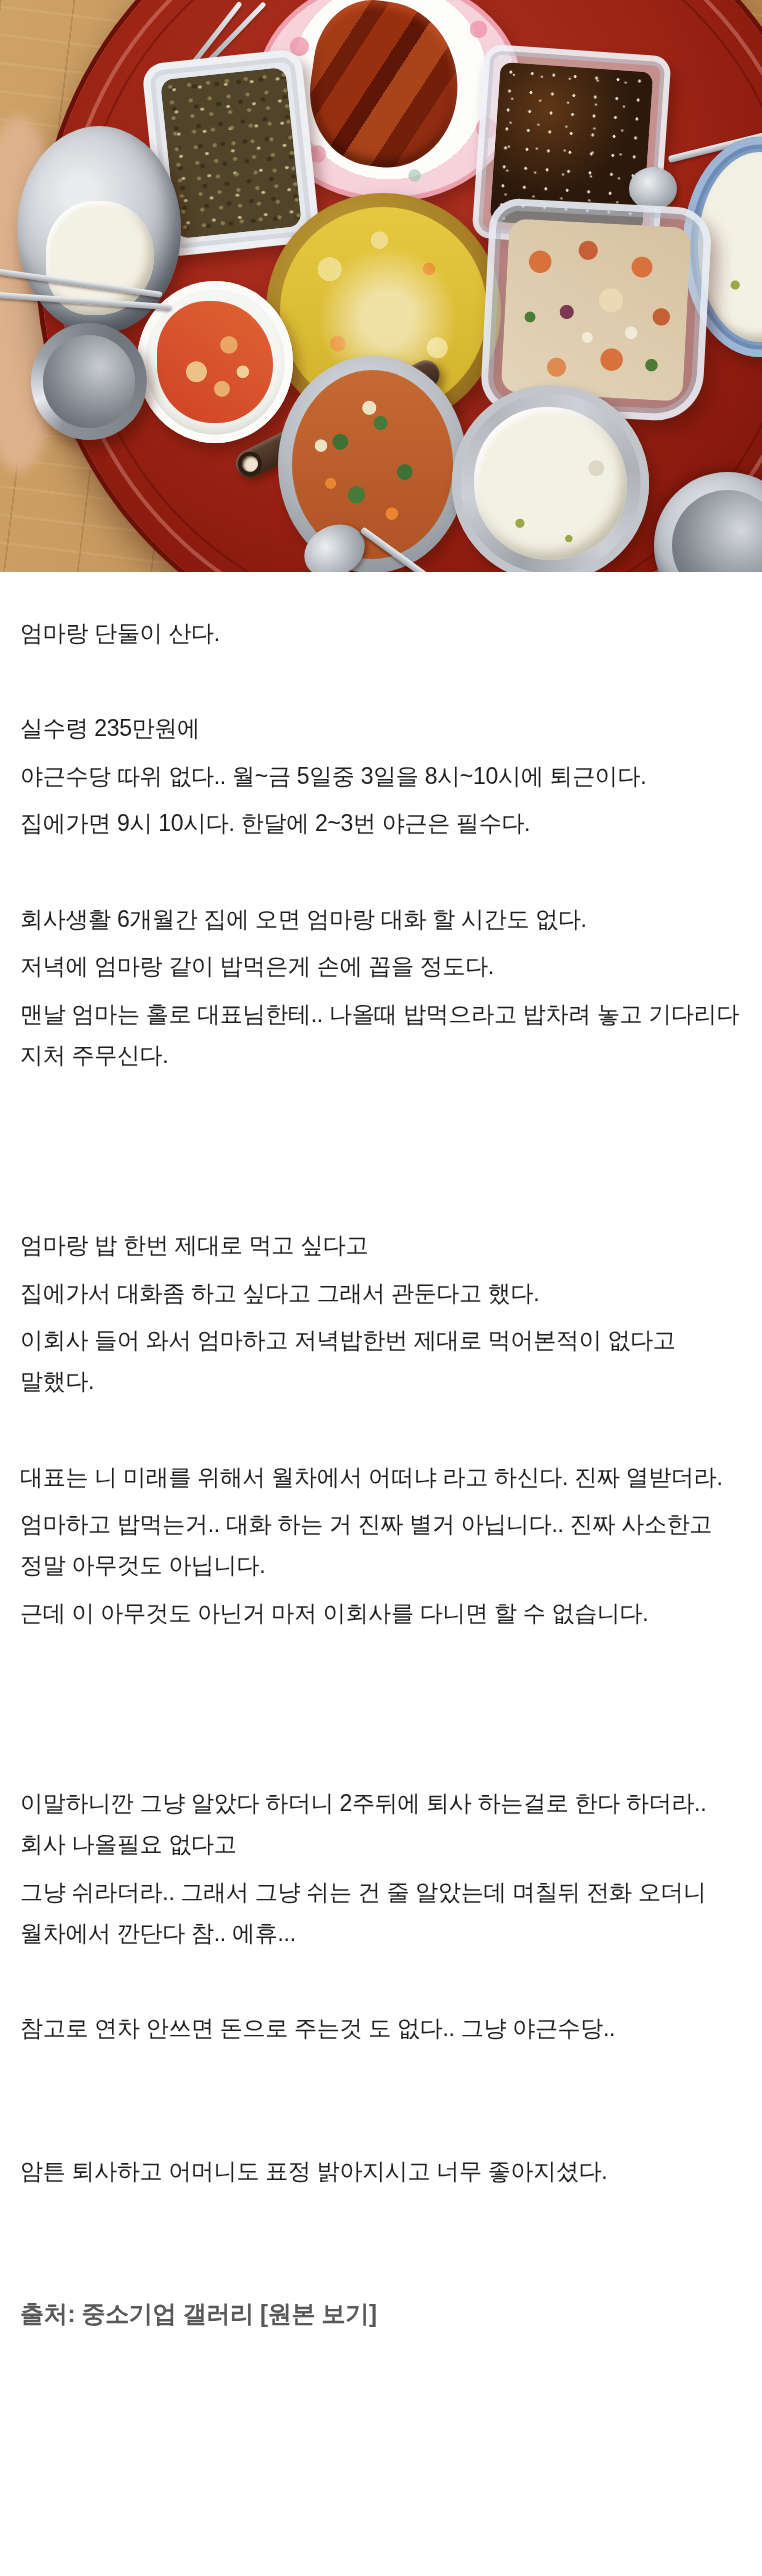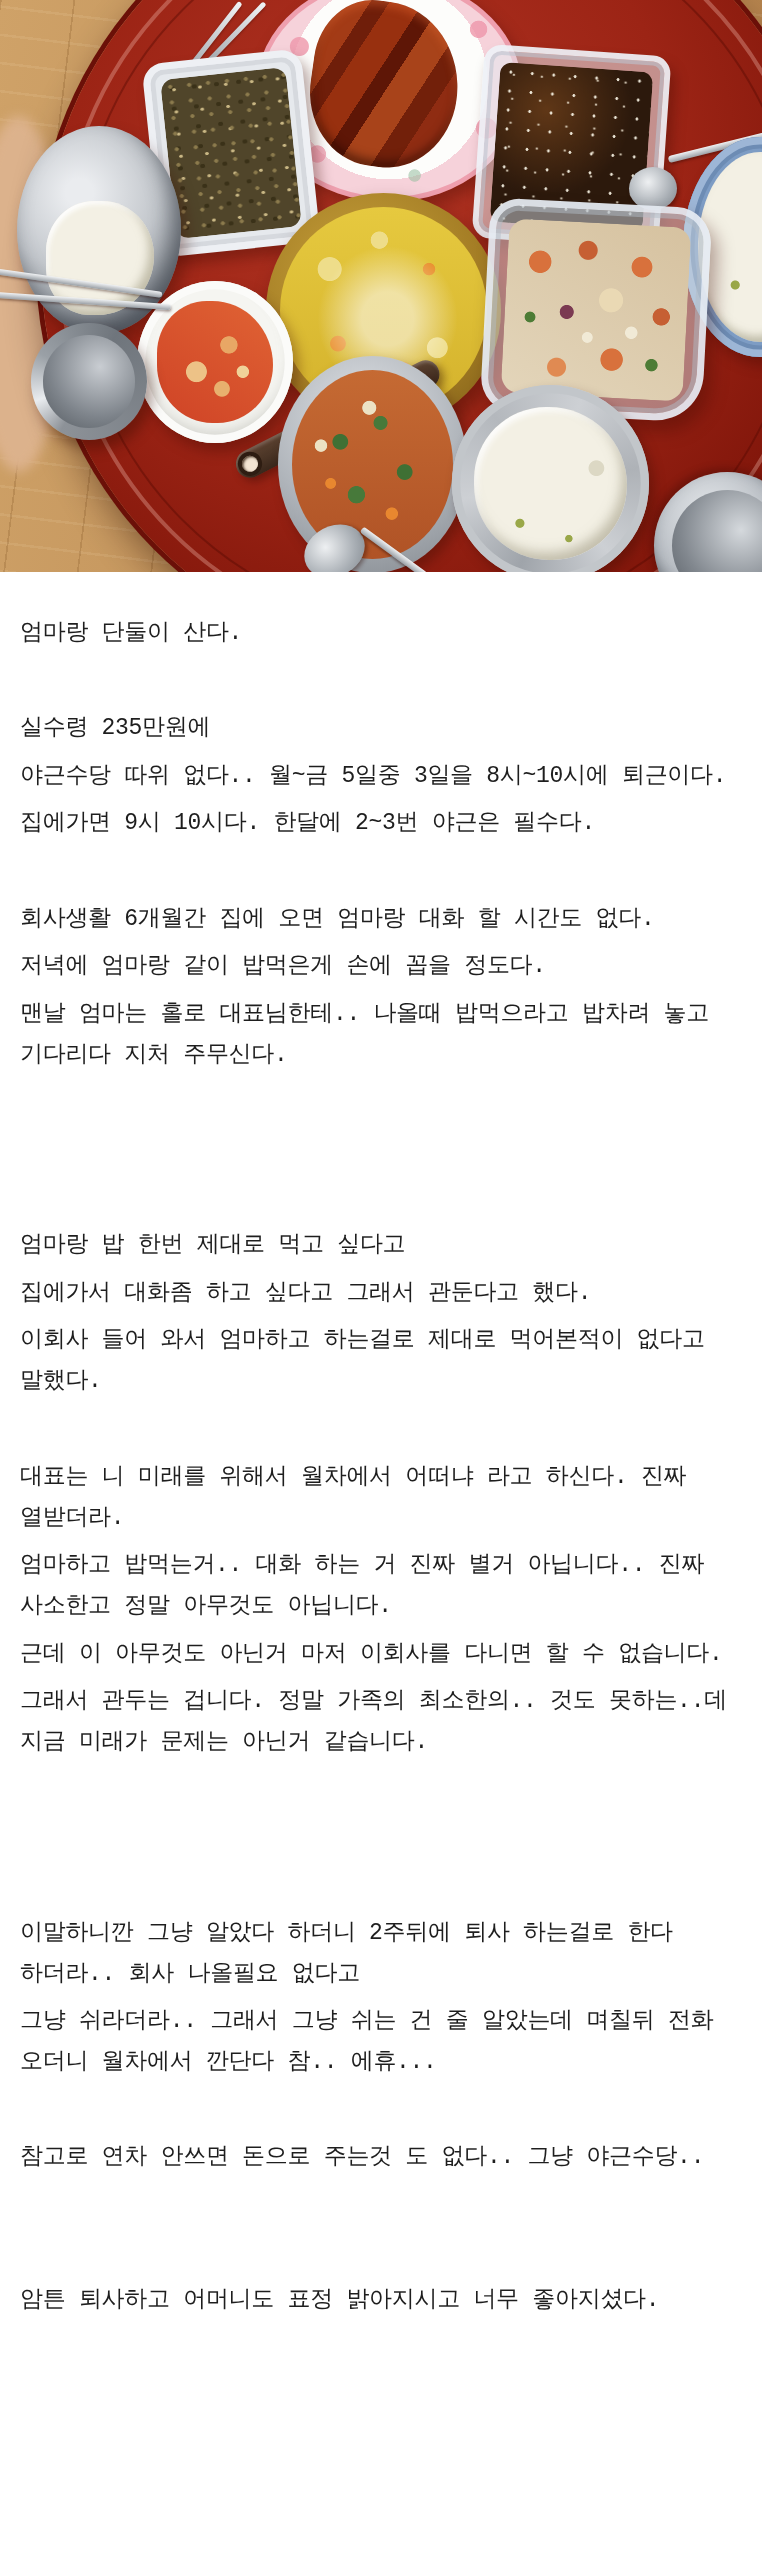--- a/index.html
+++ b/index.html
@@ -204,21 +204,21 @@
   .spoon-right-handle { left:667px; top:144px; width:101px; height:6.6px;
     transform:rotate(-14deg); }
   .spoon-bottom-head { left:303px; top:526px; width:63px; height:50px; border-radius:50%;
     transform:rotate(-28deg);
     background:radial-gradient(circle at 40% 35%, #eef0f2, #a7adb3 60%, #7d838a);
     box-shadow:1.7px 2.5px 4.1px rgba(40,8,0,.4); }
   .spoon-bottom-handle { left:354px; top:549px; width:79px; height:7.4px;
     transform:rotate(36deg); }
 
   
-  .post { padding:41px 20px 0 20px;font-family:Liberation Mono, monospace; }
+  .post { padding:41px 20px 0 20px; }
   .post p.para { margin:0 0 6.6px 0; font-size:23px; line-height:41px;
     letter-spacing:-0.3px; color:#1e1e1e; min-height:41px; word-break:keep-all; }
   .post p.blank { min-height:41px; }
   .source-line { margin:0; font-size:24px; line-height:41px; font-weight:700;
     color:#58585b; letter-spacing:-0.3px; }
   .source-line .orig-link { cursor:pointer; }
 </style>
 </head>
 <body>
 
@@ -258,33 +258,33 @@
       <p class="para">집에가면 9시 10시다. 한달에 2~3번 야근은 필수다.</p>
       <p class="para blank"></p>
       <p class="para">회사생활 6개월간 집에 오면 엄마랑 대화 할 시간도 없다.</p>
       <p class="para">저녁에 엄마랑 같이 밥먹은게 손에 꼽을 정도다.</p>
       <p class="para">맨날 엄마는 홀로 대표님한테.. 나올때 밥먹으라고 밥차려 놓고 기다리다 지처 주무신다.</p>
       <p class="para blank"></p>
       <p class="para blank"></p>
       <p class="para blank"></p>
       <p class="para">엄마랑 밥 한번 제대로 먹고 싶다고</p>
       <p class="para">집에가서 대화좀 하고 싶다고 그래서 관둔다고 했다.</p>
-      <p class="para">이회사 들어 와서 엄마하고 하는걸로 제대로 먹어본적이 없다고 말했다.</p>
+      <p class="para">이회사 들어 와서 엄마하고 저녁밥한번 제대로 먹어본적이 없다고 말했다.</p>
       <p class="para blank"></p>
       <p class="para">대표는 니 미래를 위해서 월차에서 어떠냐 라고 하신다. 진짜 열받더라.</p>
       <p class="para">엄마하고 밥먹는거.. 대화 하는 거 진짜 별거 아닙니다.. 진짜 사소한고 정말 아무것도 아닙니다.</p>
       <p class="para">근데 이 아무것도 아닌거 마저 이회사를 다니면 할 수 없습니다.</p>
-      <p class="para">그래서 관두는 겁니다. 정말 가족의 최소한의.. 것도 못하는..데 지금 미래가 문제는 아닌거 같습니다.</p>
       <p class="para blank"></p>
       <p class="para blank"></p>
       <p class="para blank"></p>
       <p class="para">이말하니깐 그냥 알았다 하더니 2주뒤에 퇴사 하는걸로 한다 하더라.. 회사 나올필요 없다고</p>
       <p class="para">그냥 쉬라더라.. 그래서 그냥 쉬는 건 줄 알았는데 며칠뒤 전화 오더니 월차에서 깐단다 참.. 에휴...</p>
       <p class="para blank"></p>
       <p class="para">참고로 연차 안쓰면 돈으로 주는것 도 없다.. 그냥 야근수당..</p>
       <p class="para blank"></p>
       <p class="para blank"></p>
       <p class="para">암튼 퇴사하고 어머니도 표정 밝아지시고 너무 좋아지셨다.</p>
       <p class="para blank"></p>
       <p class="para blank"></p>
     </div>
+  <p class="source-line"><span>출처: 중소기업 갤러리</span><span>&nbsp;</span><span class="orig-link">[원본 보기]</span></p>
 </div>
 
 
 </body></html>

